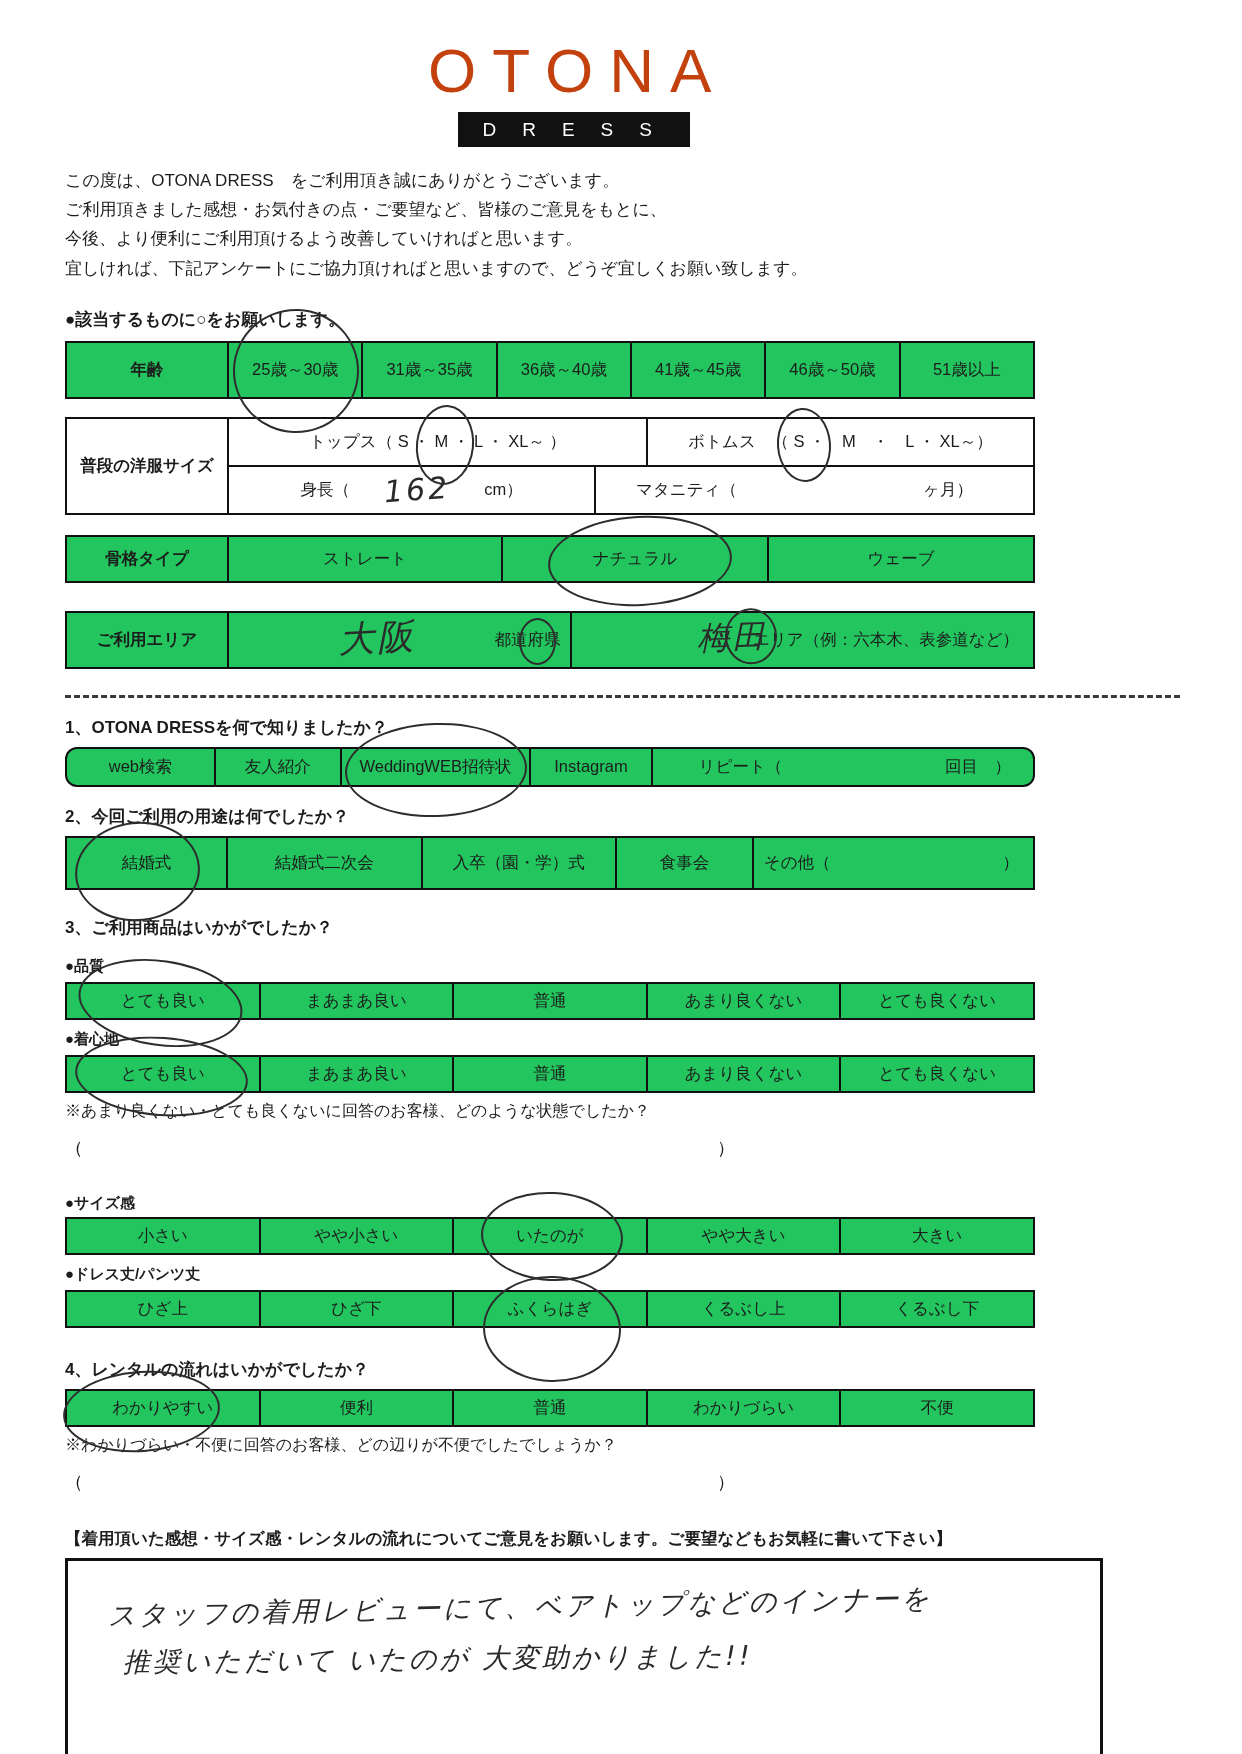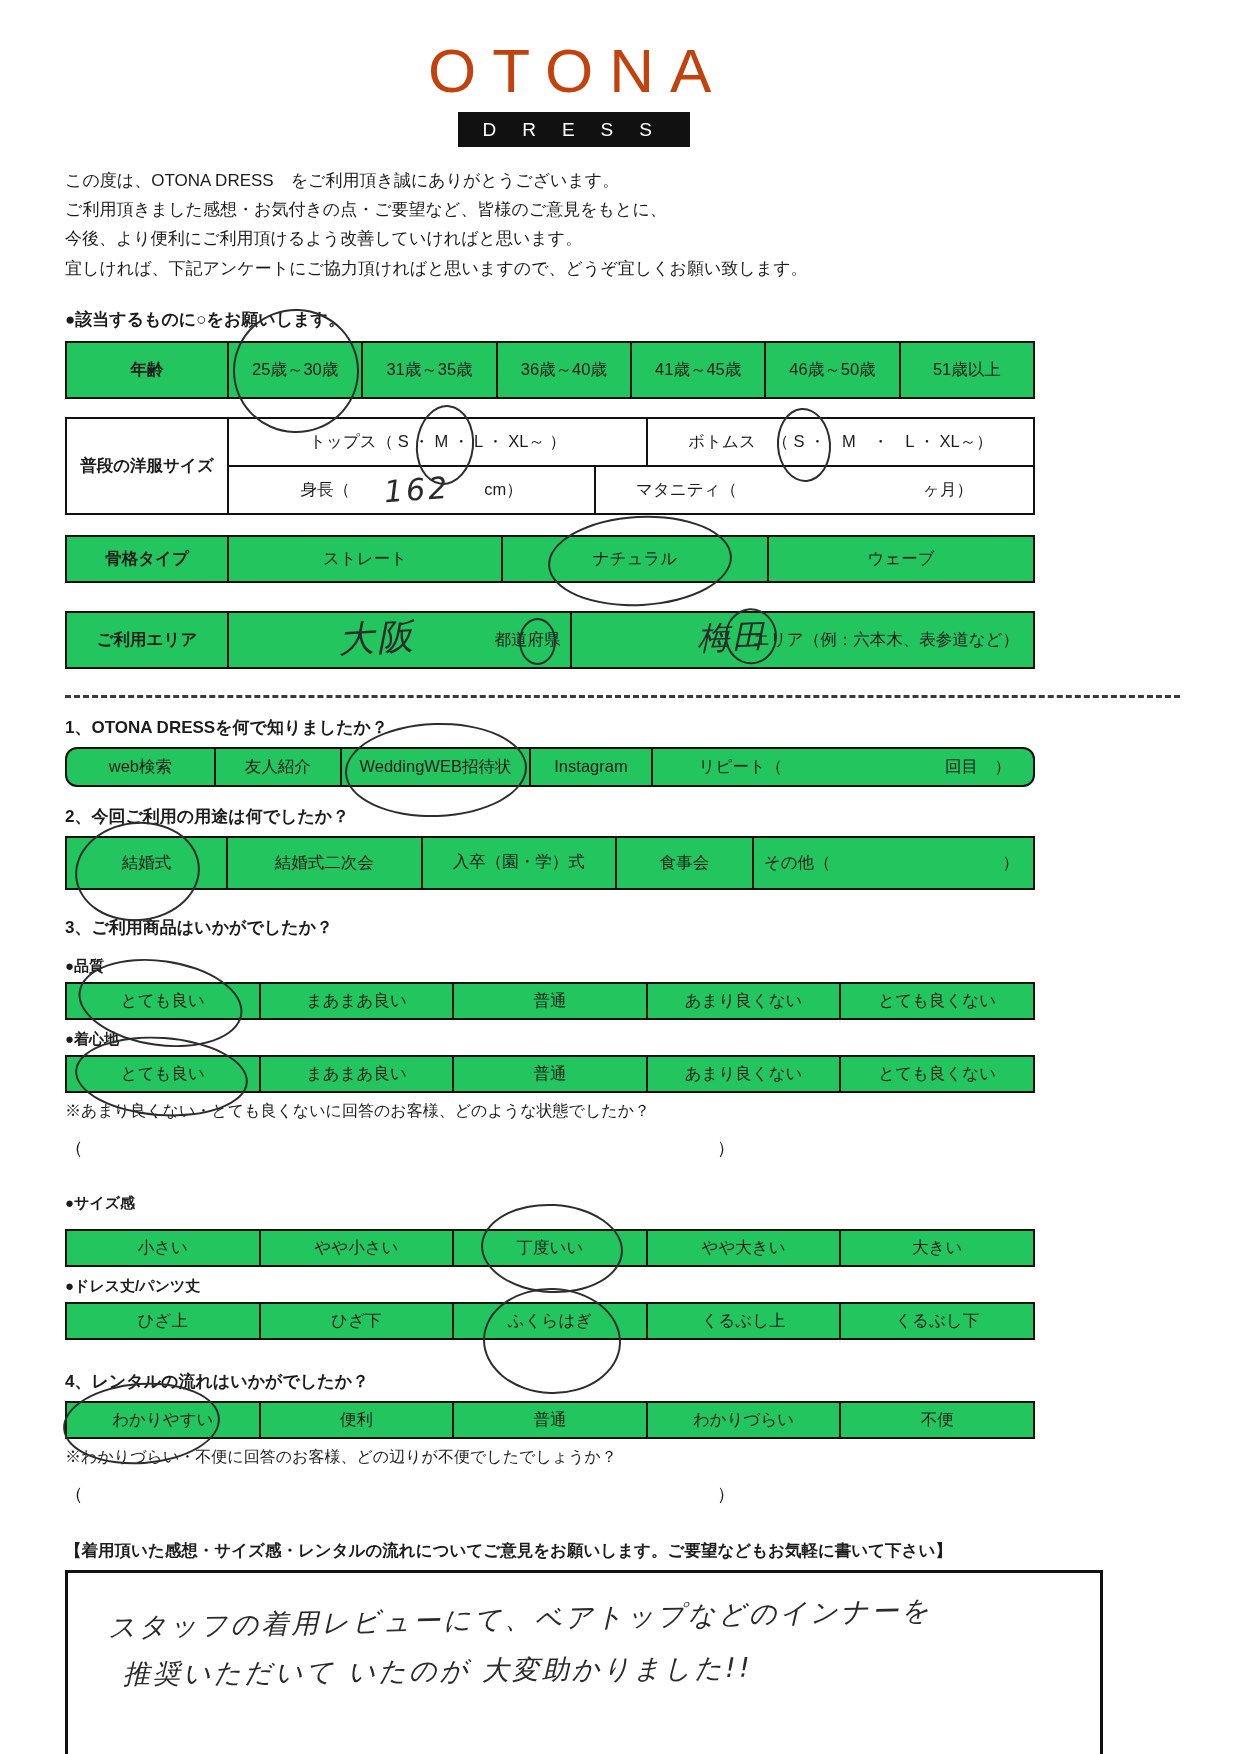--- a/index.html
+++ b/index.html
@@ -198,21 +198,21 @@
 
   <div class="q-title">2、今回ご利用の用途は何でしたか？</div>
   <div class="tbl" style="margin-top:8px;height:54px;">
     <div class="cell" style="flex:17;">
       <span>結婚式</span>
       <span class="circle" style="left:5%;top:-32%;width:76%;height:190%;transform:rotate(-6deg);"></span>
     </div>
     <div class="cell" style="flex:20.6;">
         <span>結婚式二次会</span>
       </div>
-    <div class="cell" style="flex:20.6;font-family:Liberation Serif, serif;">
+    <div class="cell" style="flex:20.6;">
         <span>入卒（園・学）式</span>
       </div>
     <div class="cell" style="flex:14.4;">
         <span>食事会</span>
       </div>
     <div class="cell" style="flex:27.3;justify-content:space-between;padding:0 14px 0 10px;">
       <span>その他（</span>
       <span>）</span>
     </div>
   </div>
@@ -259,29 +259,29 @@
       </div>
   </div>
 
   <div class="note">※あまり良くない・とても良くないに回答のお客様、どのような状態でしたか？</div>
   <div class="paren-line">
     <span>（</span>
     <span>）</span>
   </div>
 
   <div class="sub-label" style="margin-top:34px;">●サイズ感</div>
-  <div class="tbl" style="margin-top:16px;height:38px;">
+  <div class="tbl" style="margin-top:4px;height:38px;">
     <div class="cell" style="flex:1;">
         <span>小さい</span>
       </div>
     <div class="cell" style="flex:1;">
         <span>やや小さい</span>
       </div>
     <div class="cell" style="flex:1;">
-      <span>丁度いい</span>
+      <span>いたのが</span>
       <span class="circle" style="left:14%;top:-80%;width:72%;height:250%;transform:rotate(3deg);"></span>
     </div>
     <div class="cell" style="flex:1;">
         <span>やや大きい</span>
       </div>
     <div class="cell" style="flex:1;">
         <span>大きい</span>
       </div>
   </div>
 

